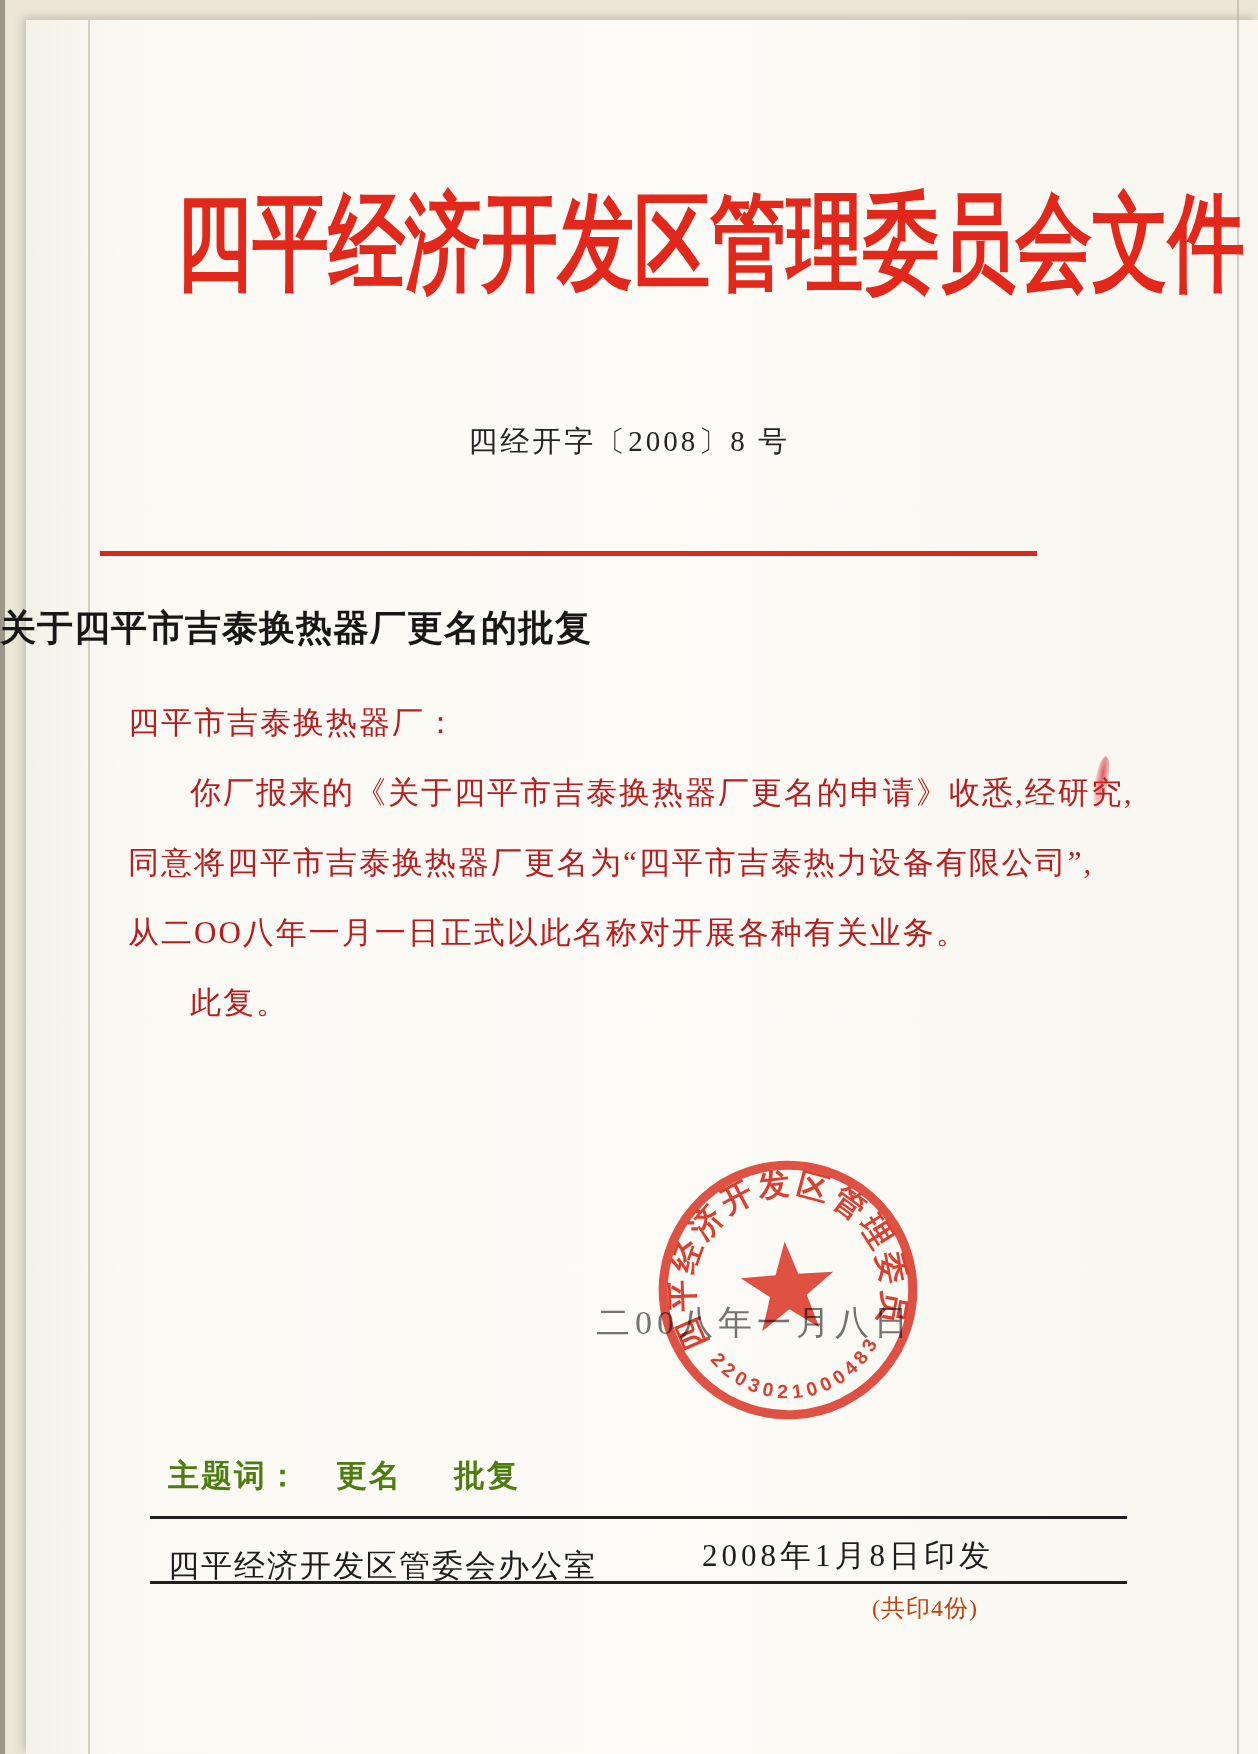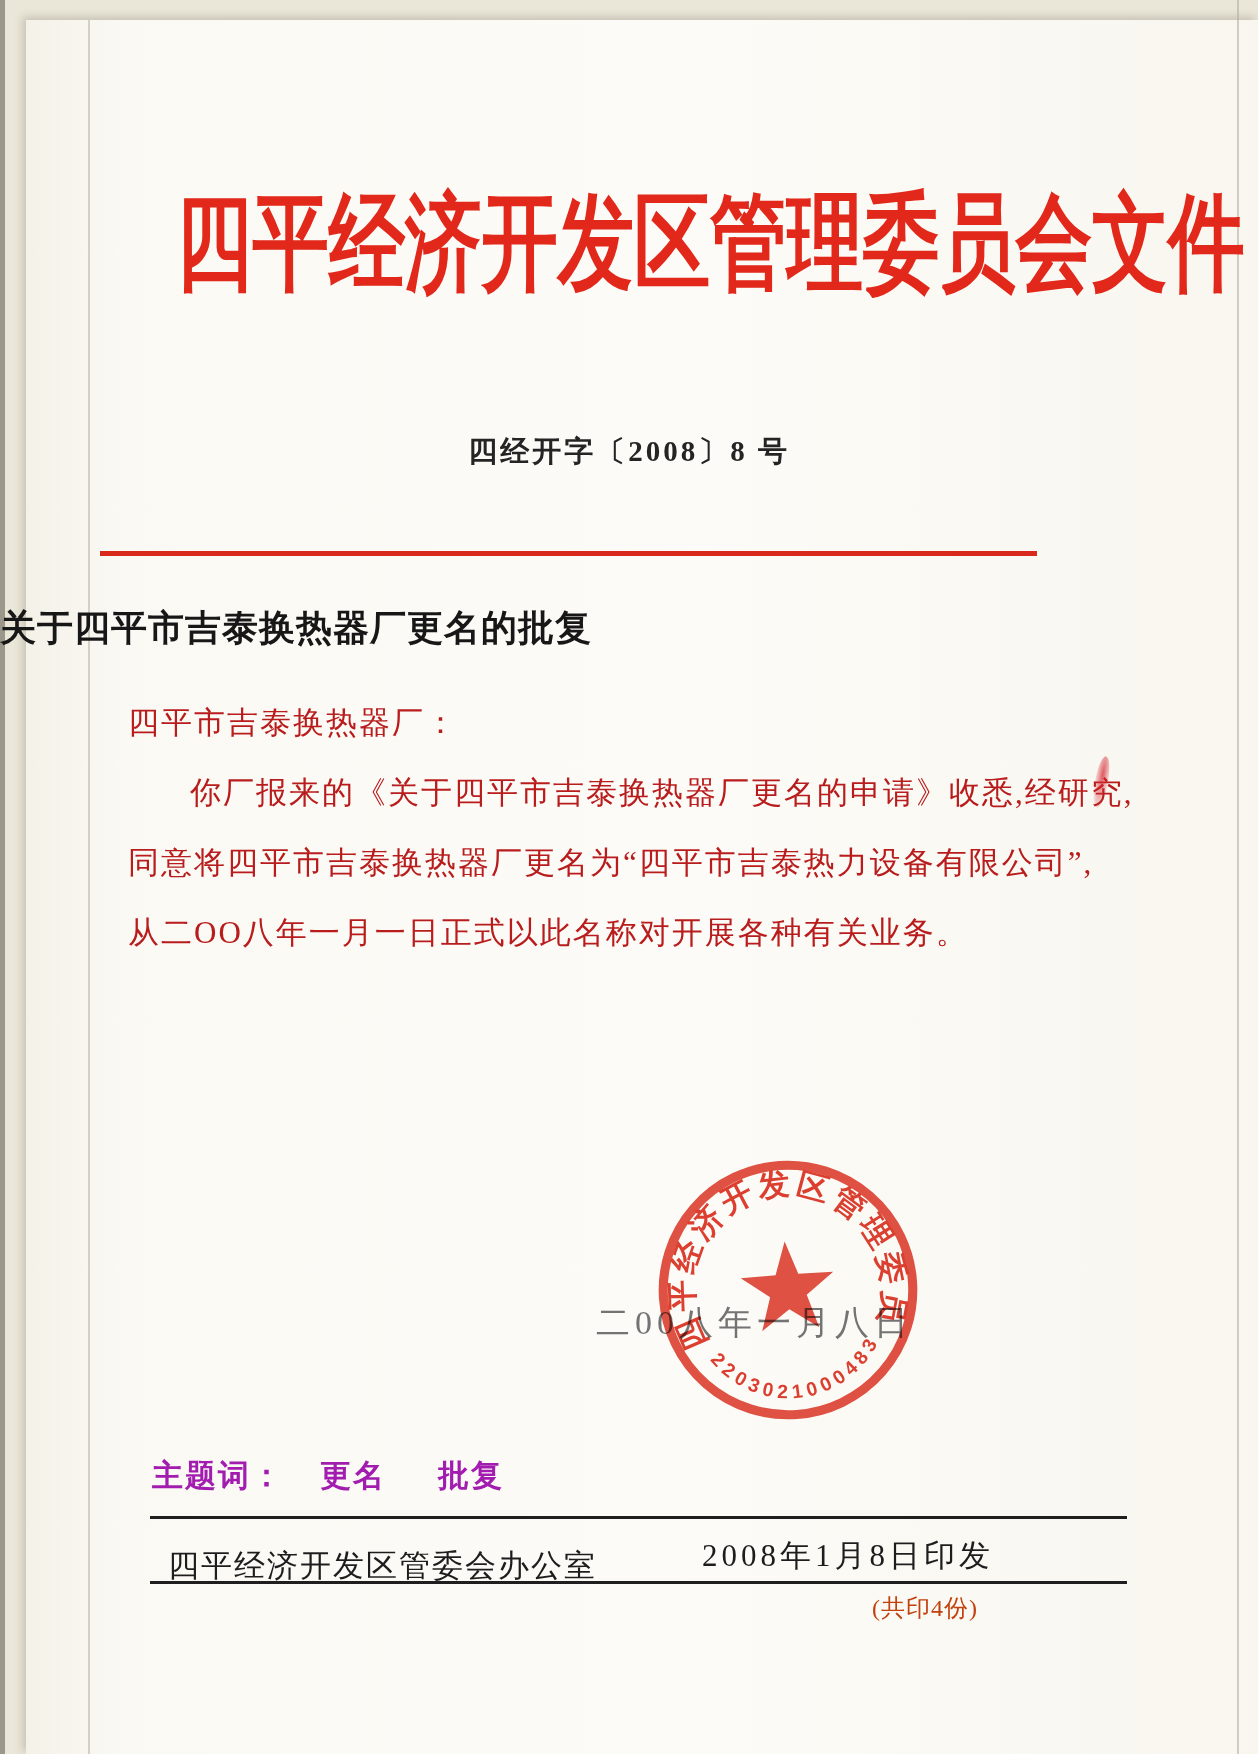--- a/index.html
+++ b/index.html
@@ -19,22 +19,22 @@
   .right-edge{position:absolute;left:1237px;top:0;width:2px;height:100%;background:rgba(175,170,152,.55);}
 
   .org-title{
     position:absolute;left:0;top:168px;width:100%;height:152px;line-height:152px;
     margin:0;text-align:center;white-space:nowrap;
     font-size:106px;font-weight:bold;color:#e2281a;
     transform:scaleX(.72);transform-origin:50% 50%;
     font-family:"Liberation Serif","DejaVu Serif",serif;
   }
   .doc-number{
-    position:absolute;left:0;top:432px;width:100%;text-align:center;
-    font-size:29px;letter-spacing:3px;color:#242424;font-weight:bold;
+    position:absolute;left:0;top:422px;width:100%;text-align:center;
+    font-size:29px;letter-spacing:3px;color:#242424;
   }
   .red-rule{position:absolute;left:100px;top:551px;width:937px;height:5px;background:#d8291c;}
   .doc-title{
     position:absolute;left:0;top:604px;width:100%;margin:0;text-align:left;
     font-size:36px;font-weight:bold;color:#171717;letter-spacing:1px;
     font-family:"Liberation Sans","DejaVu Sans",sans-serif;
   }
   .body-block{
     position:absolute;left:128px;top:688px;width:968px;
     font-size:31px;line-height:70px;letter-spacing:2px;color:#b91c1c;
@@ -55,23 +55,23 @@
     fill:#dd2f1f;font-weight:bold;
   }
   .stamp .arc-chars{font-size:31px;letter-spacing:4px;}
   .stamp .serial{font-size:19px;letter-spacing:5px;font-family:"Liberation Sans","DejaVu Sans",sans-serif;}
   .smudge{
     position:absolute;left:1095px;top:756px;width:13px;height:52px;
     background:radial-gradient(ellipse at 50% 35%,rgba(214,40,50,.75),rgba(214,40,50,.15) 70%,transparent);
     border-radius:50%;transform:rotate(10deg);
   }
   .subject-row{
-    position:absolute;left:152px;top:1455px;white-space:nowrap;
+    position:absolute;left:168px;top:1455px;white-space:nowrap;
     font-family:"Liberation Sans","DejaVu Sans",sans-serif;
-    font-size:31px;font-weight:bold;color:#a21caf;letter-spacing:2px;
+    font-size:31px;font-weight:bold;color:#4d7c0f;letter-spacing:2px;
   }
   .subject-row .kw1{margin-left:36px;}
   .subject-row .kw2{margin-left:52px;}
   .sep{position:absolute;left:150px;width:977px;height:3px;background:#1f1f1f;}
   .sep1{top:1516px;}
   .sep2{top:1581px;}
   .office{
     position:absolute;left:168px;top:1533px;
     font-size:31px;letter-spacing:2px;color:#1d1d1d;white-space:nowrap;margin-top:12px;
   }
@@ -99,20 +99,21 @@
 
   <div class="red-rule"></div>
 
   <h2 class="doc-title">关于四平市吉泰换热器厂更名的批复</h2>
 
   <div class="body-block">
     <div class="line">四平市吉泰换热器厂：</div>
     <div class="line indent">你厂报来的《关于四平市吉泰换热器厂更名的申请》收悉,经研究,</div>
     <div class="line">同意将四平市吉泰换热器厂更名为“四平市吉泰热力设备有限公司”,</div>
     <div class="line">从二OO八年一月一日正式以此名称对开展各种有关业务。</div>
+    <div class="line indent">此复。</div>
   </div>
 
   <div class="doc-date">二00八年一月八日</div>
 
   <svg class="stamp" viewBox="0 0 280 280">
     <defs>
       <path id="arcTop" d="M 63 194 A 94 94 0 1 1 217 194" fill="none"></path>
       <path id="arcBottom" d="M 52 192 A 98 98 0 0 0 228 192" fill="none"></path>
     </defs>
     <circle cx="140" cy="140" r="123" fill="none" stroke="#dd2f1f" stroke-width="9" opacity="0.9"></circle>

